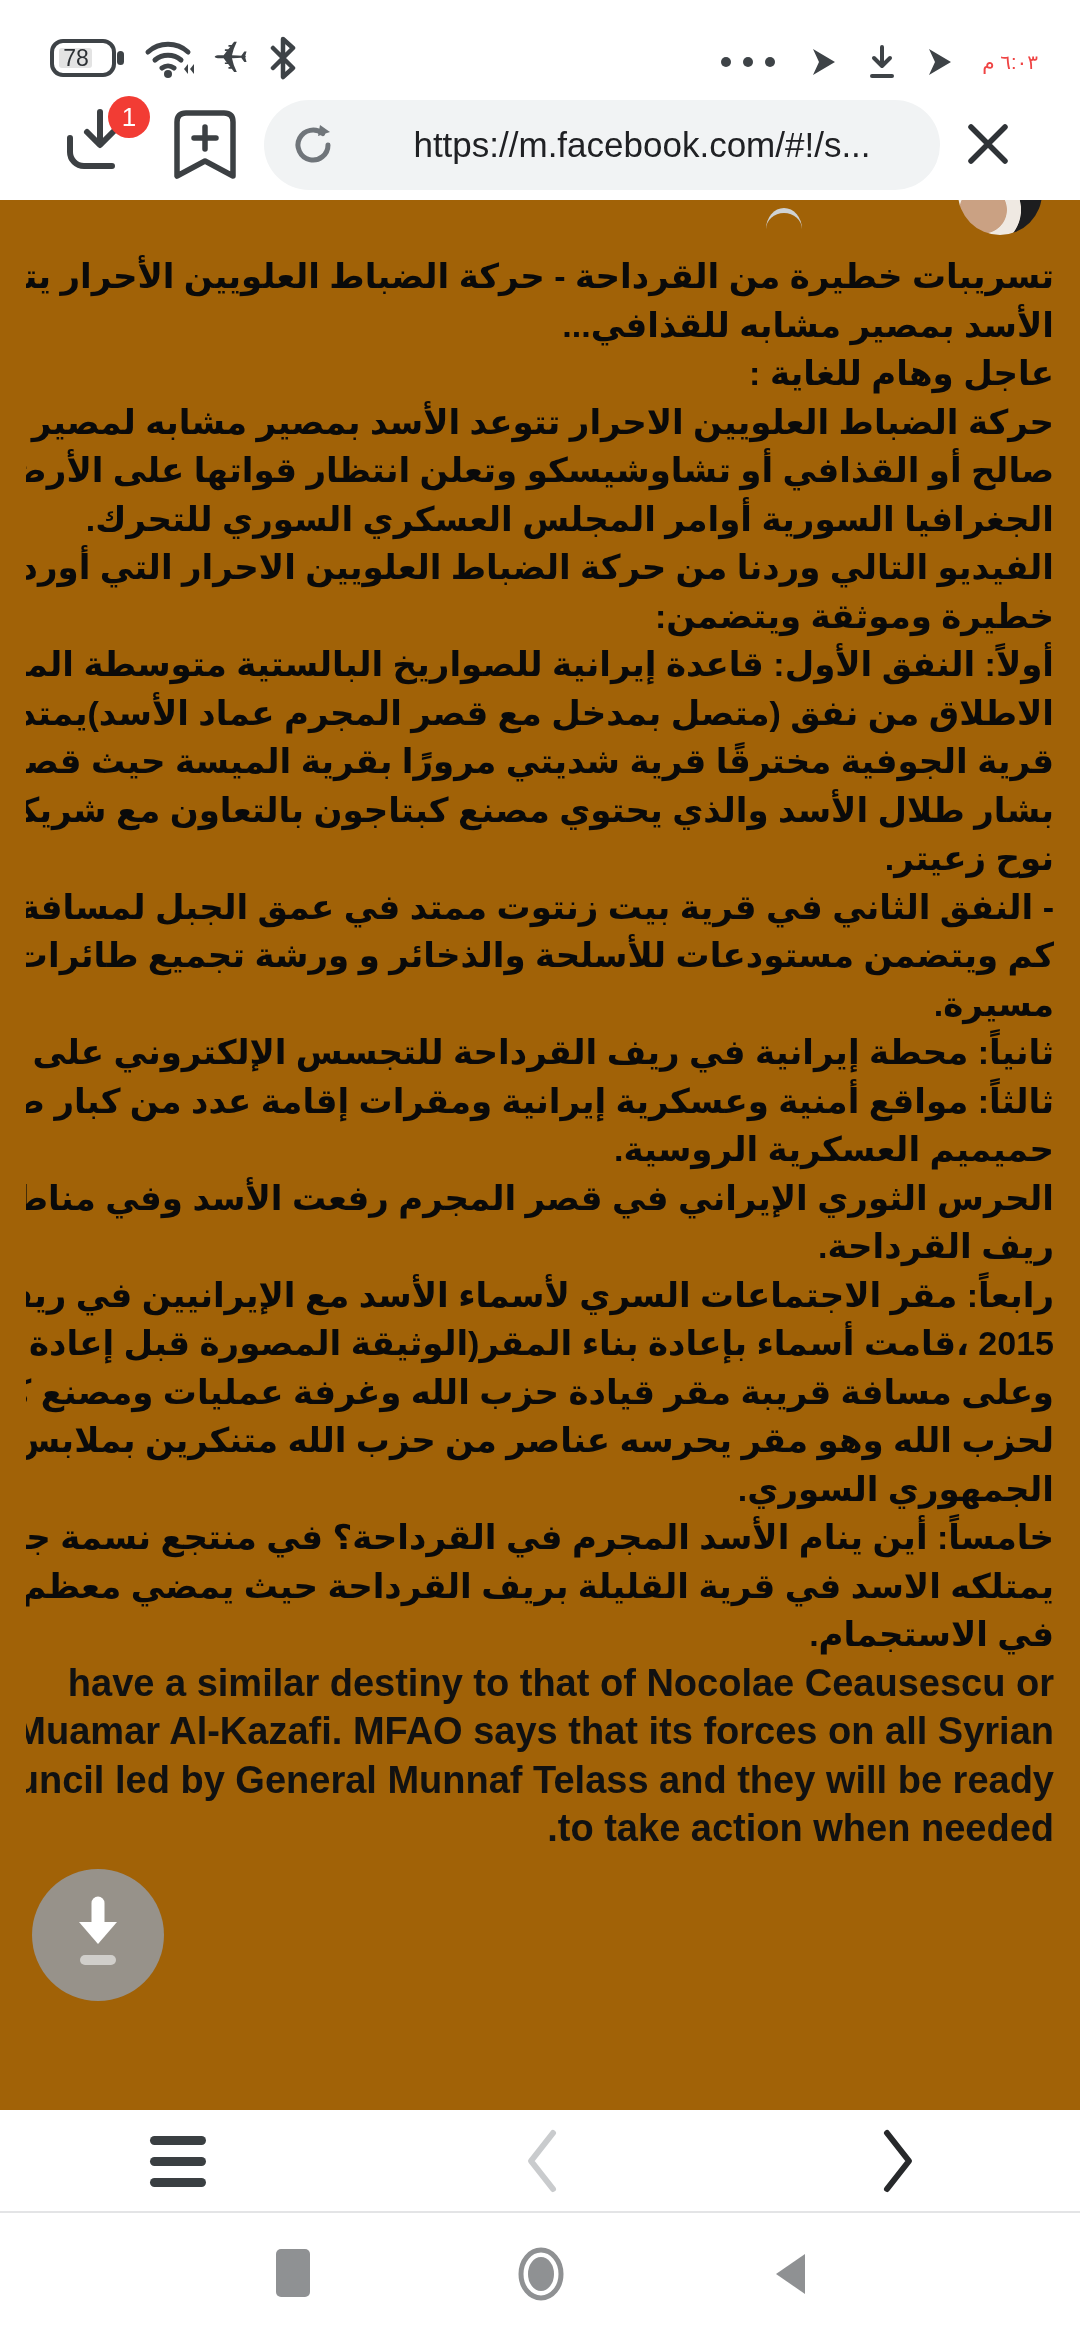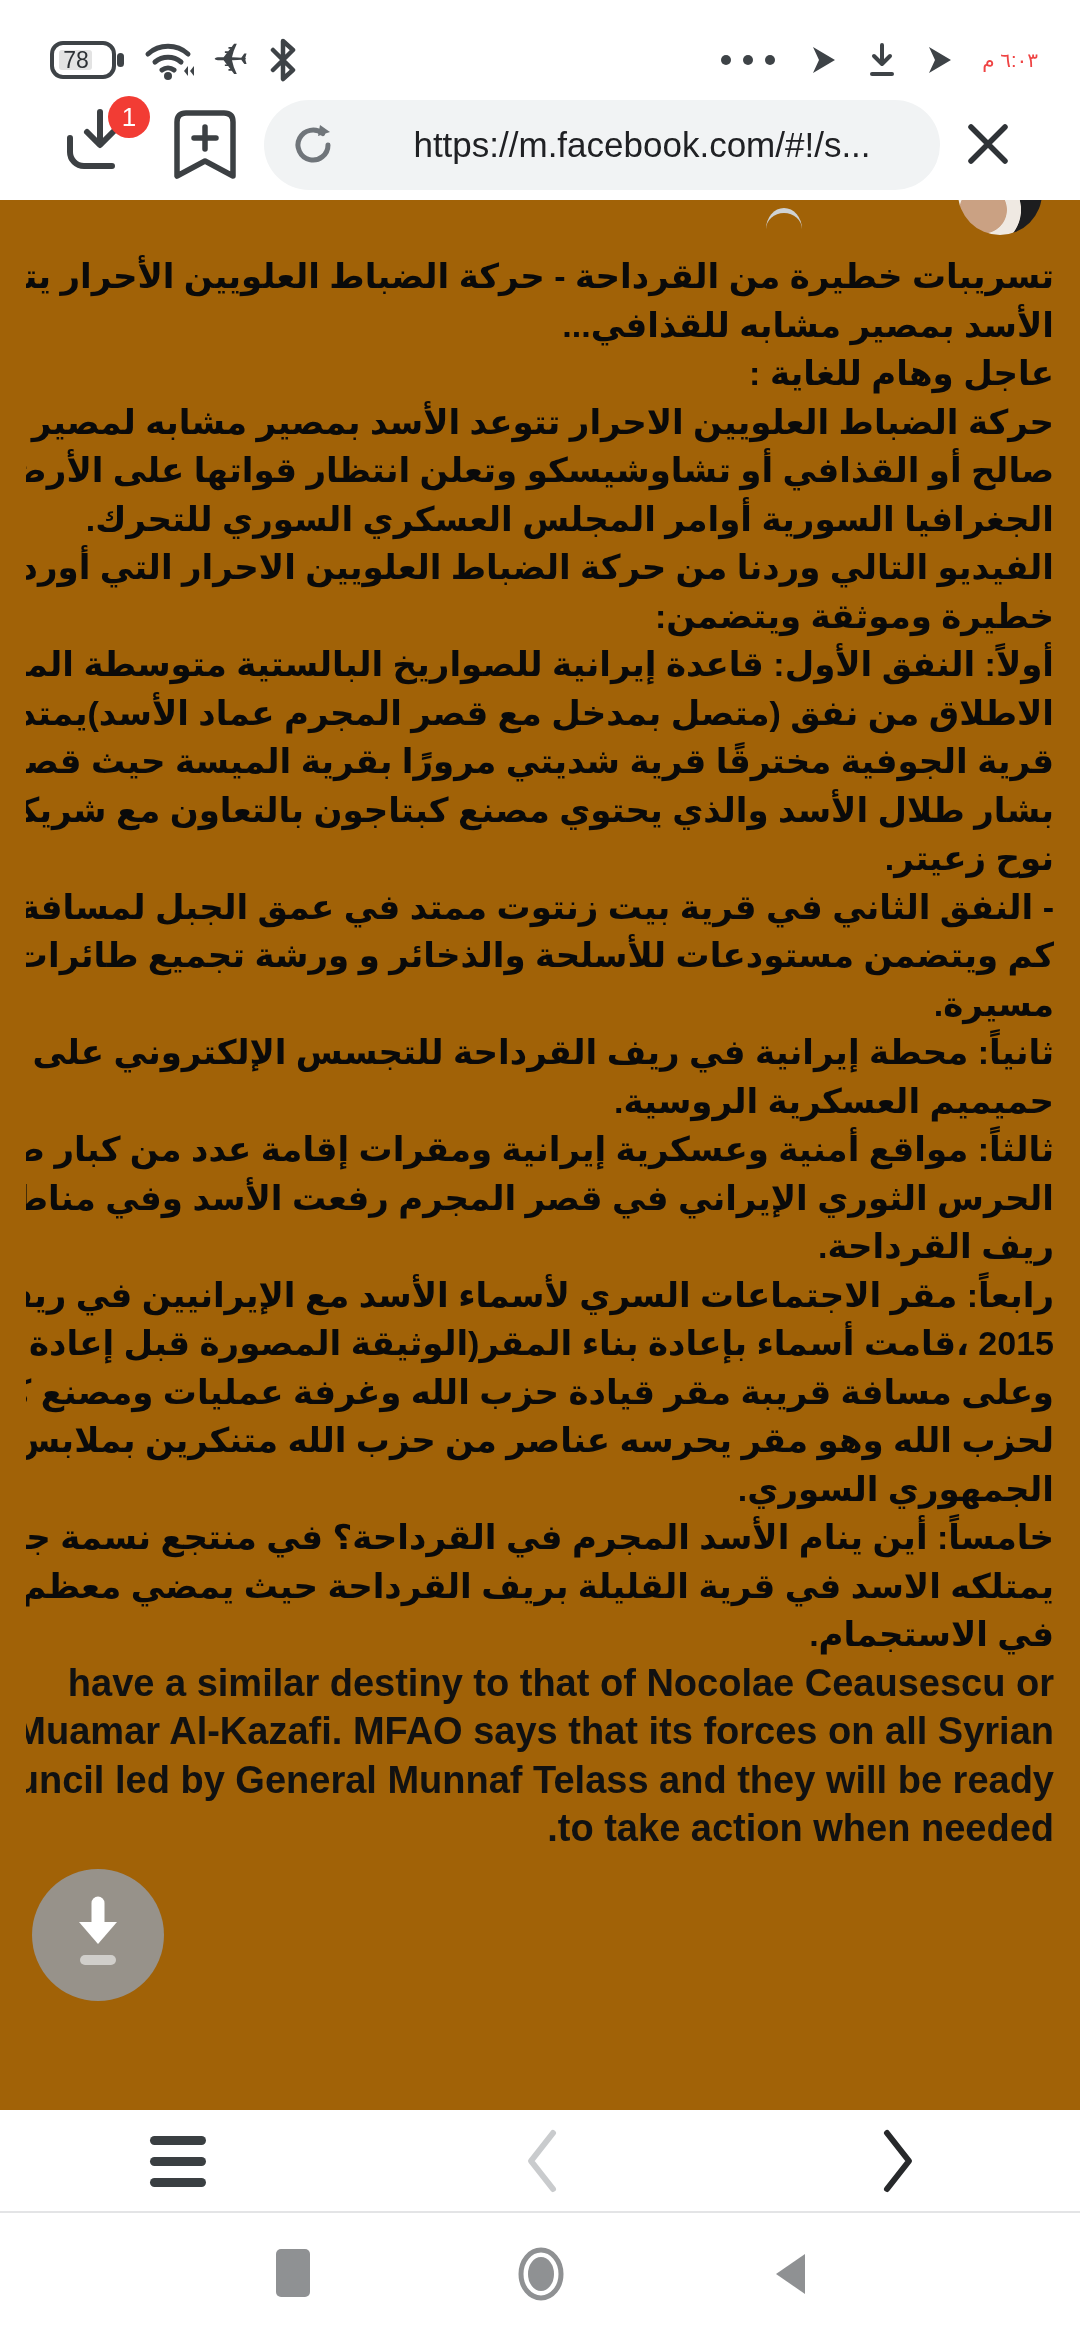--- a/index.html
+++ b/index.html
@@ -1,22 +1,22 @@
 <!DOCTYPE html>
 <html><head>
 <meta charset="utf-8">
 <style>
   html,body{margin:0;padding:0;background:#fff;}
   body{position:relative;width:1080px;height:2340px;overflow:hidden;
        font-family:"Liberation Sans","DejaVu Sans",sans-serif;}
 
   
   .status-bar{position:absolute;top:0;left:0;width:1080px;height:80px;
-    display:flex;align-items:center;justify-content:space-between;
-    padding:0 42px 0 50px;box-sizing:border-box;margin-top:20px;}
+    display:flex;align-items:flex-end;justify-content:space-between;
+    padding:0 42px 0 50px;box-sizing:border-box;}
   .sb-left,.sb-right{display:flex;align-items:center;}
   .sb-left{gap:18px;}
   .sb-right{gap:28px;}
   .sb-time{font-size:20px;color:#ef4444;direction:rtl;}
 
   
   .toolbar{position:absolute;top:84px;left:0;width:1080px;height:116px;}
   .tb-download{position:absolute;left:56px;top:18px;width:84px;height:80px;}
   .tb-badge{position:absolute;left:52px;top:-6px;width:42px;height:42px;border-radius:50%;
     background:#f23c34;color:#fff;font-size:26px;display:flex;align-items:center;justify-content:center;}
@@ -180,23 +180,23 @@
       <div class="line ar">نوح زعيتر.</div>
 
       <div class="line ar">- النفق الثاني في قرية بيت زنتوت ممتد في عمق الجبل لمسافة تزيد عن 3</div>
 
       <div class="line ar">كم ويتضمن مستودعات للأسلحة والذخائر و ورشة تجميع طائرات إيرانية</div>
 
       <div class="line ar">مسيرة.</div>
 
       <div class="line ar">ثانياً: محطة إيرانية في ريف القرداحة للتجسس الإلكتروني على قاعدة</div>
 
+      <div class="line ar">ثالثاً: مواقع أمنية وعسكرية إيرانية ومقرات إقامة عدد من كبار ضباط</div>
+
       <div class="line ar">حميميم العسكرية الروسية.</div>
-
-      <div class="line ar">ثالثاً: مواقع أمنية وعسكرية إيرانية ومقرات إقامة عدد من كبار ضباط</div>
 
       <div class="line ar">الحرس الثوري الإيراني في قصر المجرم رفعت الأسد وفي مناطق أخرى من</div>
 
       <div class="line ar">ريف القرداحة.</div>
 
       <div class="line ar">رابعاً: مقر الاجتماعات السري لأسماء الأسد مع الإيرانيين في ريف القرداحة</div>
 
 
       <div class="line ar">2015 ،قامت أسماء بإعادة بناء المقر(الوثيقة المصورة قبل إعادة بناء المكان)</div>
 

